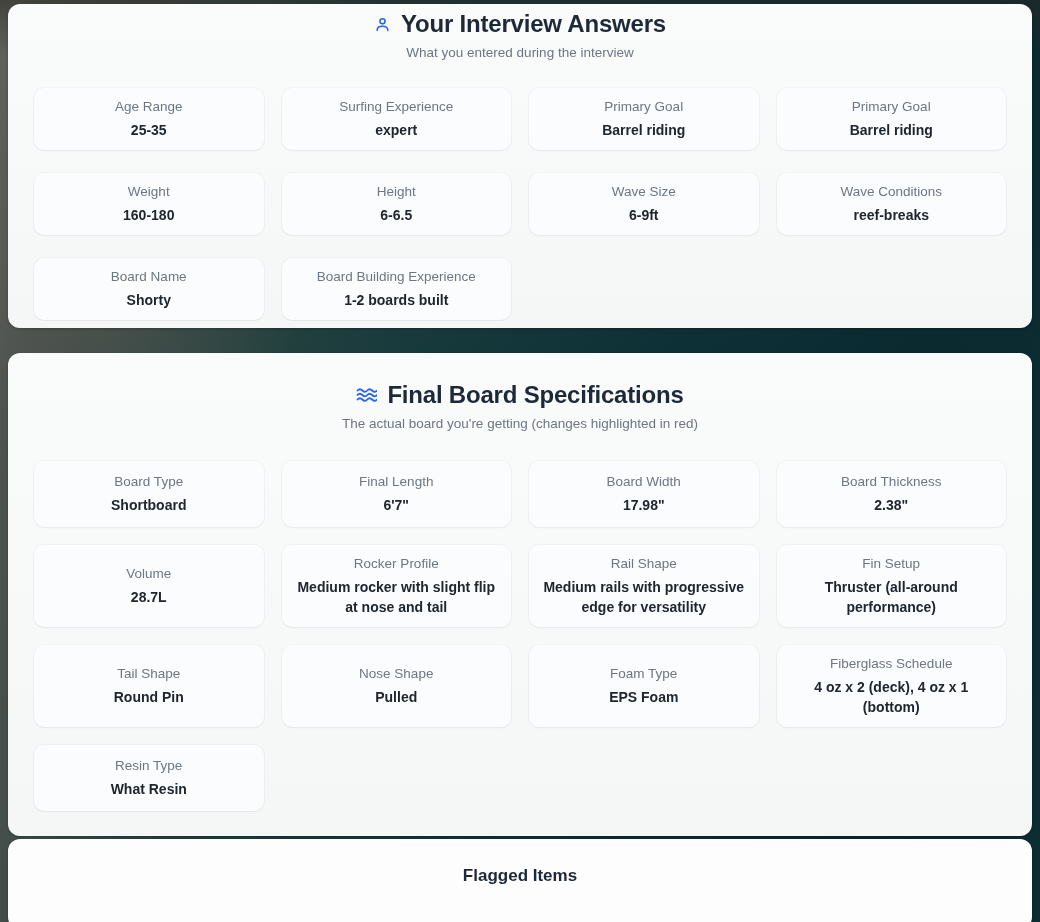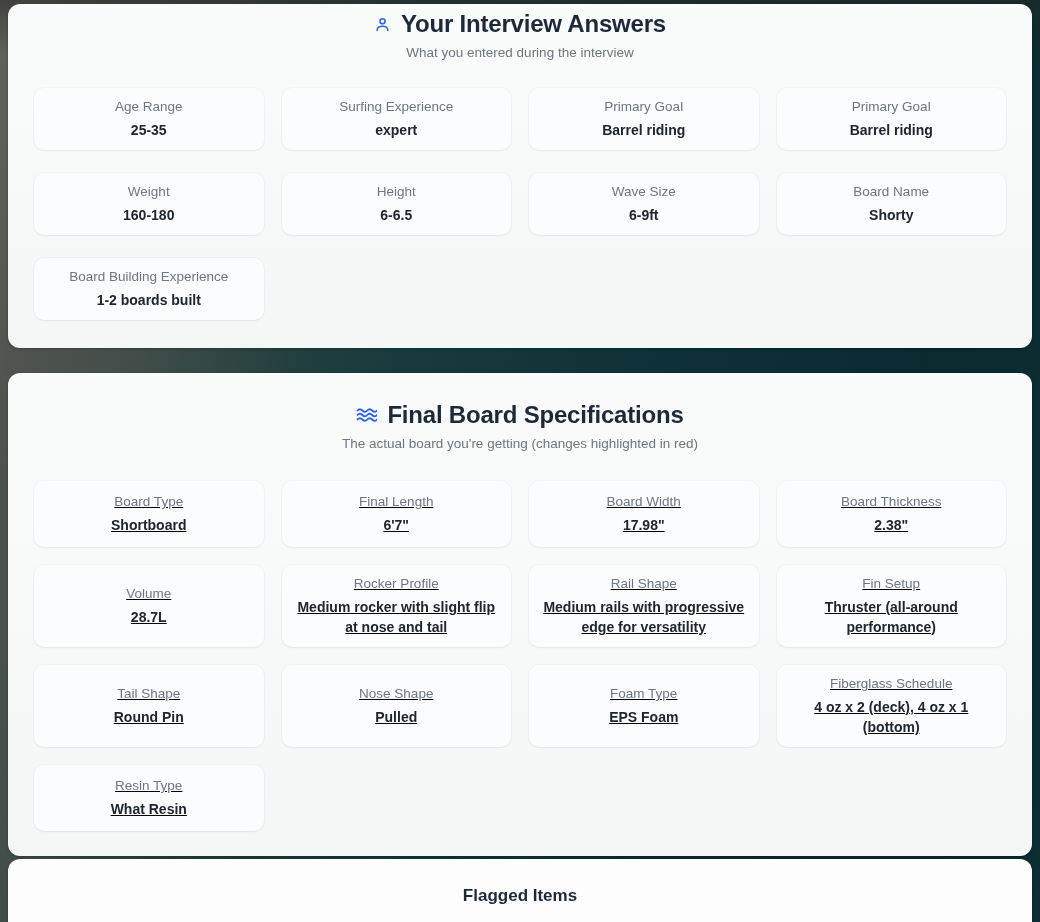--- a/index.html
+++ b/index.html
@@ -11,40 +11,40 @@
       linear-gradient(105deg, #63635e 0%, #4d524e 10%, #33474310 30%, rgba(0,0,0,0) 60%),
       linear-gradient(100deg, #4a4f4b 0%, #2c4540 18%, #16393c 40%, #0d3036 62%, #0a2a30 82%, #0c2d31 100%);
   }
   .page { padding: 4px 8px 0 8px; }
 
   .card {
     border-radius: 12px;
     background: linear-gradient(180deg, #fafbfb 0%, #f5f6f6 100%);
     box-shadow: 0 1px 3px rgba(0,0,0,0.25);
   }
-  .card.interview { padding: 6px 26px 28px 26px; }
+  .card.interview { padding: 6px 26px 8px 26px; }
   .card.specs { margin-top: 25px; padding: 28px 26px 25px 26px; }
   .card.flagged { margin-top: 3px; padding: 26px 28px 0 28px; background: #fdfdfd; height: 90px; }
 
   .card-title {
     display: flex; align-items: center; justify-content: center; gap: 10px;
     font-size: 24px; font-weight: 700; color: #1d2939; line-height: 28px;
     letter-spacing: -0.2px;
   }
   .card-subtitle {
     text-align: center; font-size: 13.5px; color: #6e7680; margin-top: 6px; line-height: 18px;
   }
   .icon { display: inline-flex; align-items: center; }
 
   .grid {
     display: grid;
     grid-template-columns: repeat(4, 1fr);
   }
   .interview .grid { margin-top: 26px; gap: 23px 18px; }
-  .specs .grid { margin-top: 28px; gap: 18px; text-decoration: underline; }
+  .specs .grid { margin-top: 28px; gap: 18px; }
 
   .tile {
     background: #fbfcfd;
     border-radius: 10px;
     box-shadow: 0 0 0 1px rgba(15,30,40,0.025), 0 1px 2px rgba(15,30,40,0.05);
     display: flex; flex-direction: column; justify-content: center; align-items: center;
     text-align: center;
     padding: 10px 8px;
   }
   .interview .tile { min-height: 62px; }
@@ -102,20 +102,24 @@
         <div class="tile">
           <div class="tile-label">Height</div>
           <div class="tile-value">6-6.5</div>
         </div>
 
         <div class="tile">
           <div class="tile-label">Wave Size</div>
           <div class="tile-value">6-9ft</div>
         </div>
 
+        <div class="tile">
+          <div class="tile-label">Wave Conditions</div>
+          <div class="tile-value">reef-breaks</div>
+        </div>
 
         <div class="tile">
           <div class="tile-label">Board Name</div>
           <div class="tile-value">Shorty</div>
         </div>
 
         <div class="tile">
           <div class="tile-label">Board Building Experience</div>
           <div class="tile-value">1-2 boards built</div>
         </div>

